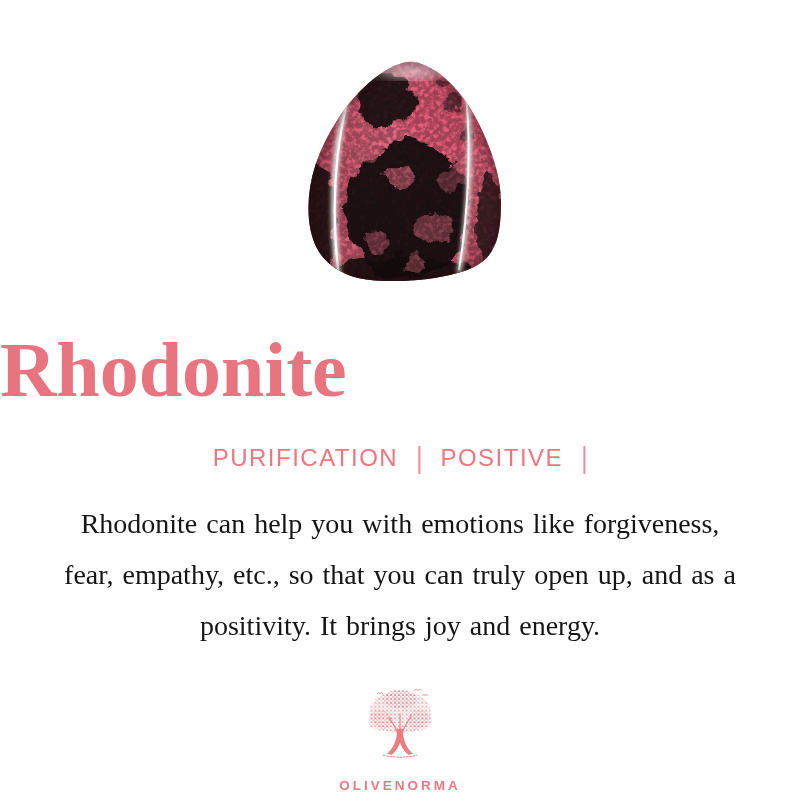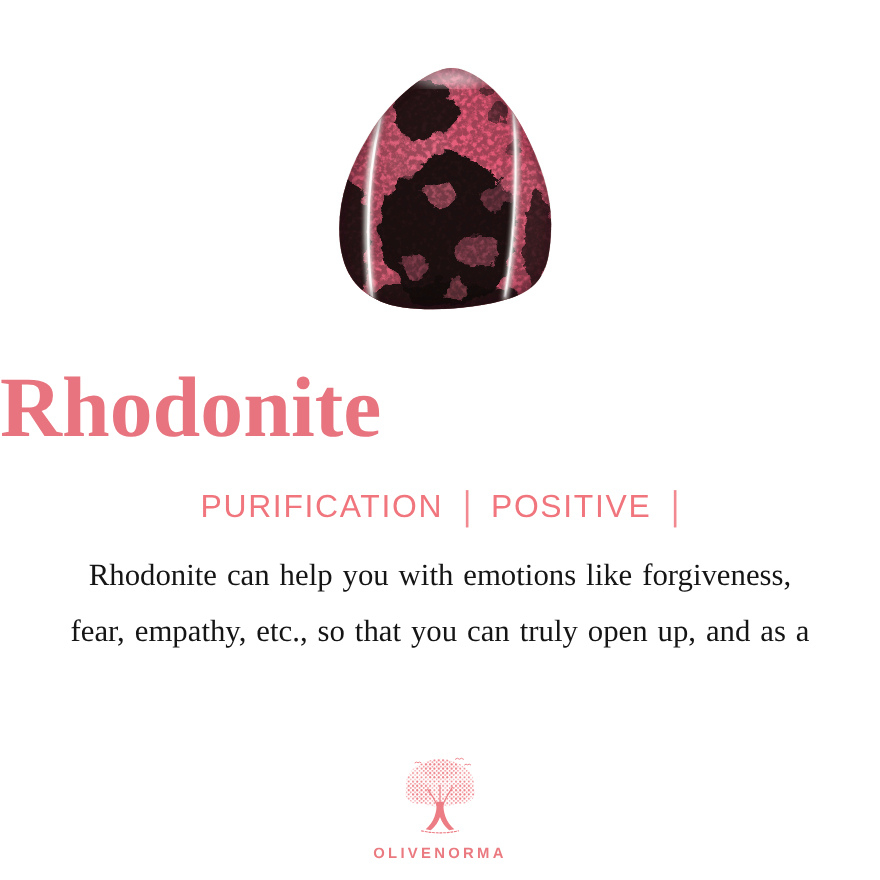--- a/index.html
+++ b/index.html
@@ -35,21 +35,21 @@
   .tags {
     position: absolute;
     left: 0; right: 0;
     top: 444px;
     display: flex;
     justify-content: center;
     align-items: center;
     gap: 18px;
     font-family: "Liberation Sans", sans-serif;
     font-weight: 400;
-    font-size: 29px;
+    font-size: 24px;
     line-height: 1.2;
     letter-spacing: 1.5px;
     color: #f0757d;
   }
   .tags .sep {
     font-weight: 300;
     transform: scaleY(1.25);
     opacity: 0.85;
     letter-spacing: 0;
   }
@@ -65,21 +65,21 @@
     color: #151515;
   }
   .logo {
     position: absolute;
     left: 0; right: 0;
     top: 686px;
     text-align: center;
   }
   .logo svg.tree { display: block; width: 82px; height: 80px; margin: 0 auto; }
   .brand {
-    margin-top: 2px;
+    margin-top: 12px;
     font-family: "Liberation Sans", sans-serif;
     font-weight: 700;
     font-size: 13.5px;
     letter-spacing: 3px;
     color: #ea7a80;
     text-align: center;
   }
 </style>
 </head>
 <body>
@@ -166,20 +166,21 @@
   <div class="tags">
     <span>PURIFICATION</span>
     <span class="sep">|</span>
     <span>POSITIVE</span>
     <span class="sep">|</span>
   </div>
 
   <div class="description">
     <div>Rhodonite can help you with emotions like forgiveness,</div>
     <div>fear, empathy, etc., so that you can truly open up, and as a</div>
+    <div>positivity. It brings joy and energy.</div>
   </div>
 
   <div class="logo">
     <svg class="tree" viewBox="0 0 80 86">
       <defs>
         <pattern id="dots" width="4.2" height="4.2" patternUnits="userSpaceOnUse">
           <circle cx="1" cy="1.2" r="0.95" fill="#ee8289"></circle>
           <circle cx="3.1" cy="3.2" r="0.75" fill="#f29aa0"></circle>
         </pattern>
       </defs>

